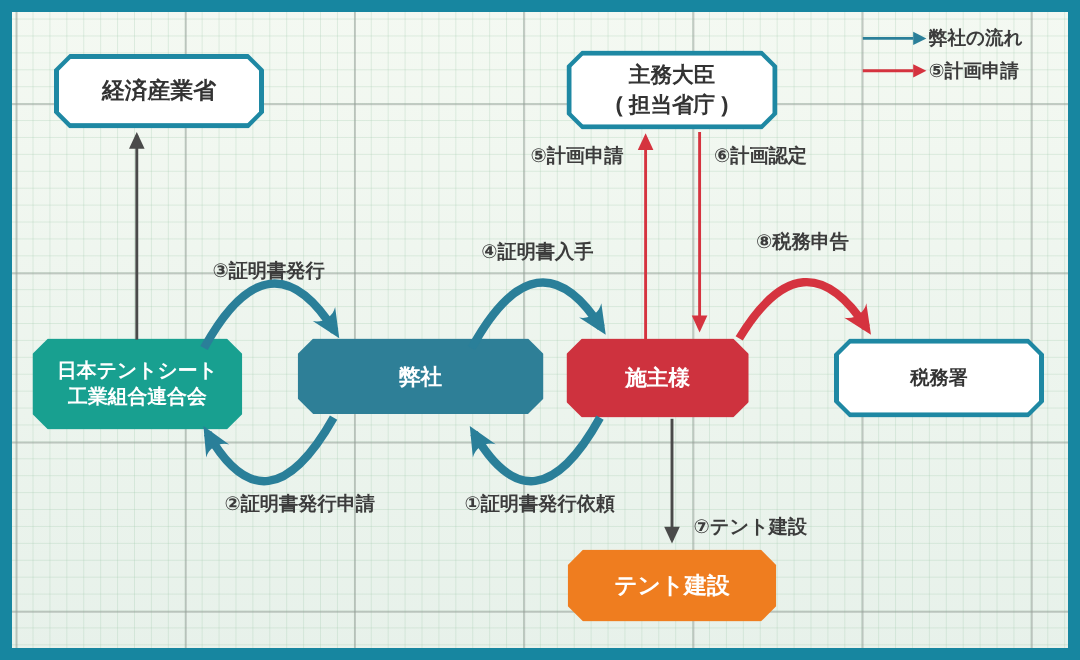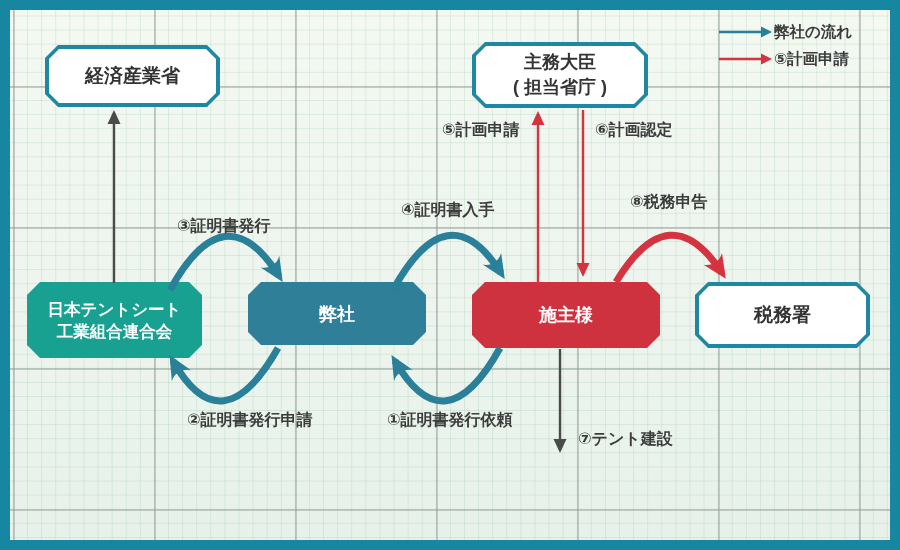--- a/index.html
+++ b/index.html
@@ -23,23 +23,23 @@
   .node-fill{display:flex;flex-direction:column;align-items:center;justify-content:center;
     width:100%;height:100%;color:#ffffff;font-weight:bold;text-align:center;}
   .outline{background:#1e88a3;}
   .outline .inner{position:absolute;inset:4px;background:#ffffff;
     clip-path:polygon(10px 0,calc(100% - 10px) 0,100% 10px,100% calc(100% - 10px),calc(100% - 10px) 100%,10px 100%,0 calc(100% - 10px),0 10px);
     display:flex;flex-direction:column;align-items:center;justify-content:center;
     color:#333333;font-weight:bold;text-align:center;}
   .n-meti{left:25px;top:45px;width:175px;height:62px;font-size:19px;margin-left:20px;}
   .n-minister{left:472px;top:42px;width:176px;height:66px;font-size:18px;line-height:1.38;}
   .n-federation{left:27px;top:282px;width:175px;height:76px;background:#18a090;font-size:16.5px;line-height:1.35;}
-  .n-company{left:248px;top:282px;width:178px;height:63px;background:#2e7f97;font-size:18px;}
-  .n-client{left:472px;top:282px;width:188px;height:66px;background:#ce323e;font-size:18px;}
-  .n-tax{left:695px;top:282px;width:175px;height:66px;font-size:19px;}
+  .n-company{left:248px;top:282px;width:205px;height:63px;background:#2e7f97;font-size:18px;}
+  .n-client{left:472px;top:282px;width:152px;height:66px;background:#ce323e;font-size:18px;}
+  .n-tax{left:695px;top:282px;width:175px;height:66px;font-size:16px;}
   .n-tent{left:473px;top:458px;width:174px;height:60px;background:#ef7d1f;font-size:19px;}
   
   .overlay{position:absolute;left:0;top:0;z-index:6;pointer-events:none;}
   
   .elabel{position:absolute;z-index:8;font-size:16px;font-weight:bold;color:#3c3c3c;white-space:nowrap;}
   .l-report{left:128px;top:119px;}
   .l-step5{left:442px;top:120px;}
   .l-step6{left:595px;top:120px;}
   .l-step3{left:177px;top:216px;text-align:center;}
   .l-step4{left:401px;top:200px;}
@@ -88,20 +88,25 @@
         <span>施主様</span>
       </div>
   </div>
 
   <div class="node cham outline n-tax">
     <div class="inner">
         <span>税務署</span>
       </div>
   </div>
 
+  <div class="node cham n-tent">
+    <div class="node-fill">
+        <span>テント建設</span>
+      </div>
+  </div>
 
   <svg class="overlay" width="900" height="550" viewBox="0 0 900 550">
     <defs>
       <marker id="hTeal" markerUnits="userSpaceOnUse" markerWidth="30" markerHeight="30" refX="20" refY="15" orient="auto">
         <path d="M3,4 L27,15 L3,26 C9,20 9,10 3,4 Z" fill="#2a7f99"></path>
       </marker>
       <marker id="hRed" markerUnits="userSpaceOnUse" markerWidth="30" markerHeight="30" refX="20" refY="15" orient="auto">
         <path d="M3,4 L27,15 L3,26 C9,20 9,10 3,4 Z" fill="#d5333f"></path>
       </marker>
       <marker id="sDark" markerUnits="userSpaceOnUse" markerWidth="18" markerHeight="18" refX="13" refY="9" orient="auto">

